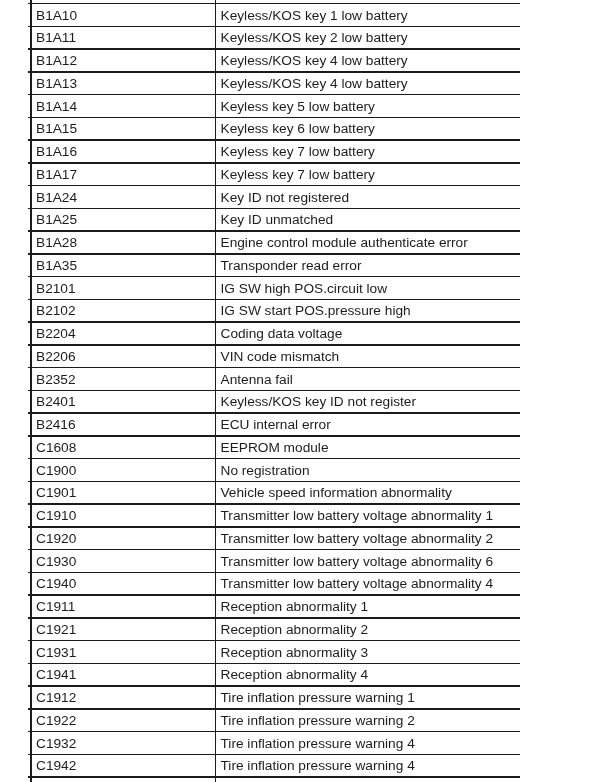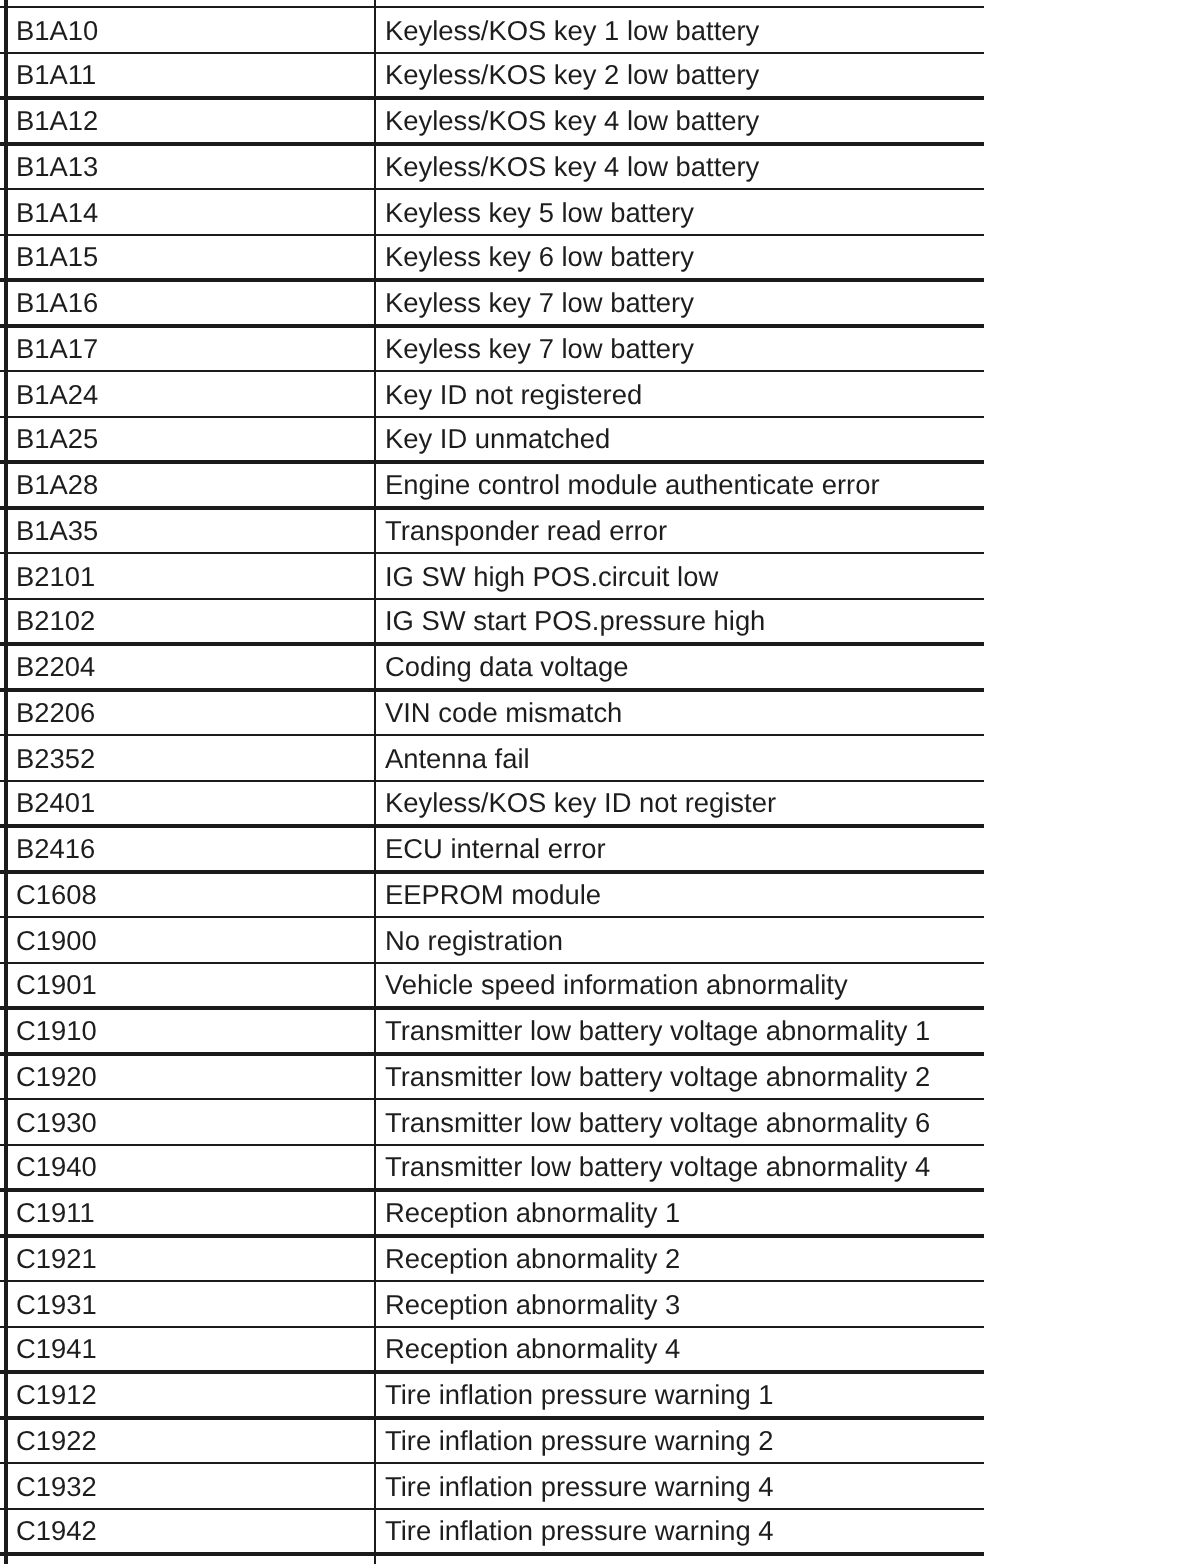--- a/index.html
+++ b/index.html
@@ -6,20 +6,21 @@
     margin: 0;
     padding: 0;
     background: #ffffff;
   }
   .page {
     position: relative;
     width: 492px;
     height: 782px;
     overflow: hidden;
     background: #0ea5e9;
+    margin-left: 28px;
   }
   
   .dtc-grid {
     position: absolute;
     left: -5.5px;
     top: -19.8px;
     display: grid;
     grid-template-columns: 6px 183px 409.8px 12px;
     grid-auto-rows: 21.265px;
     gap: 1.5px;

